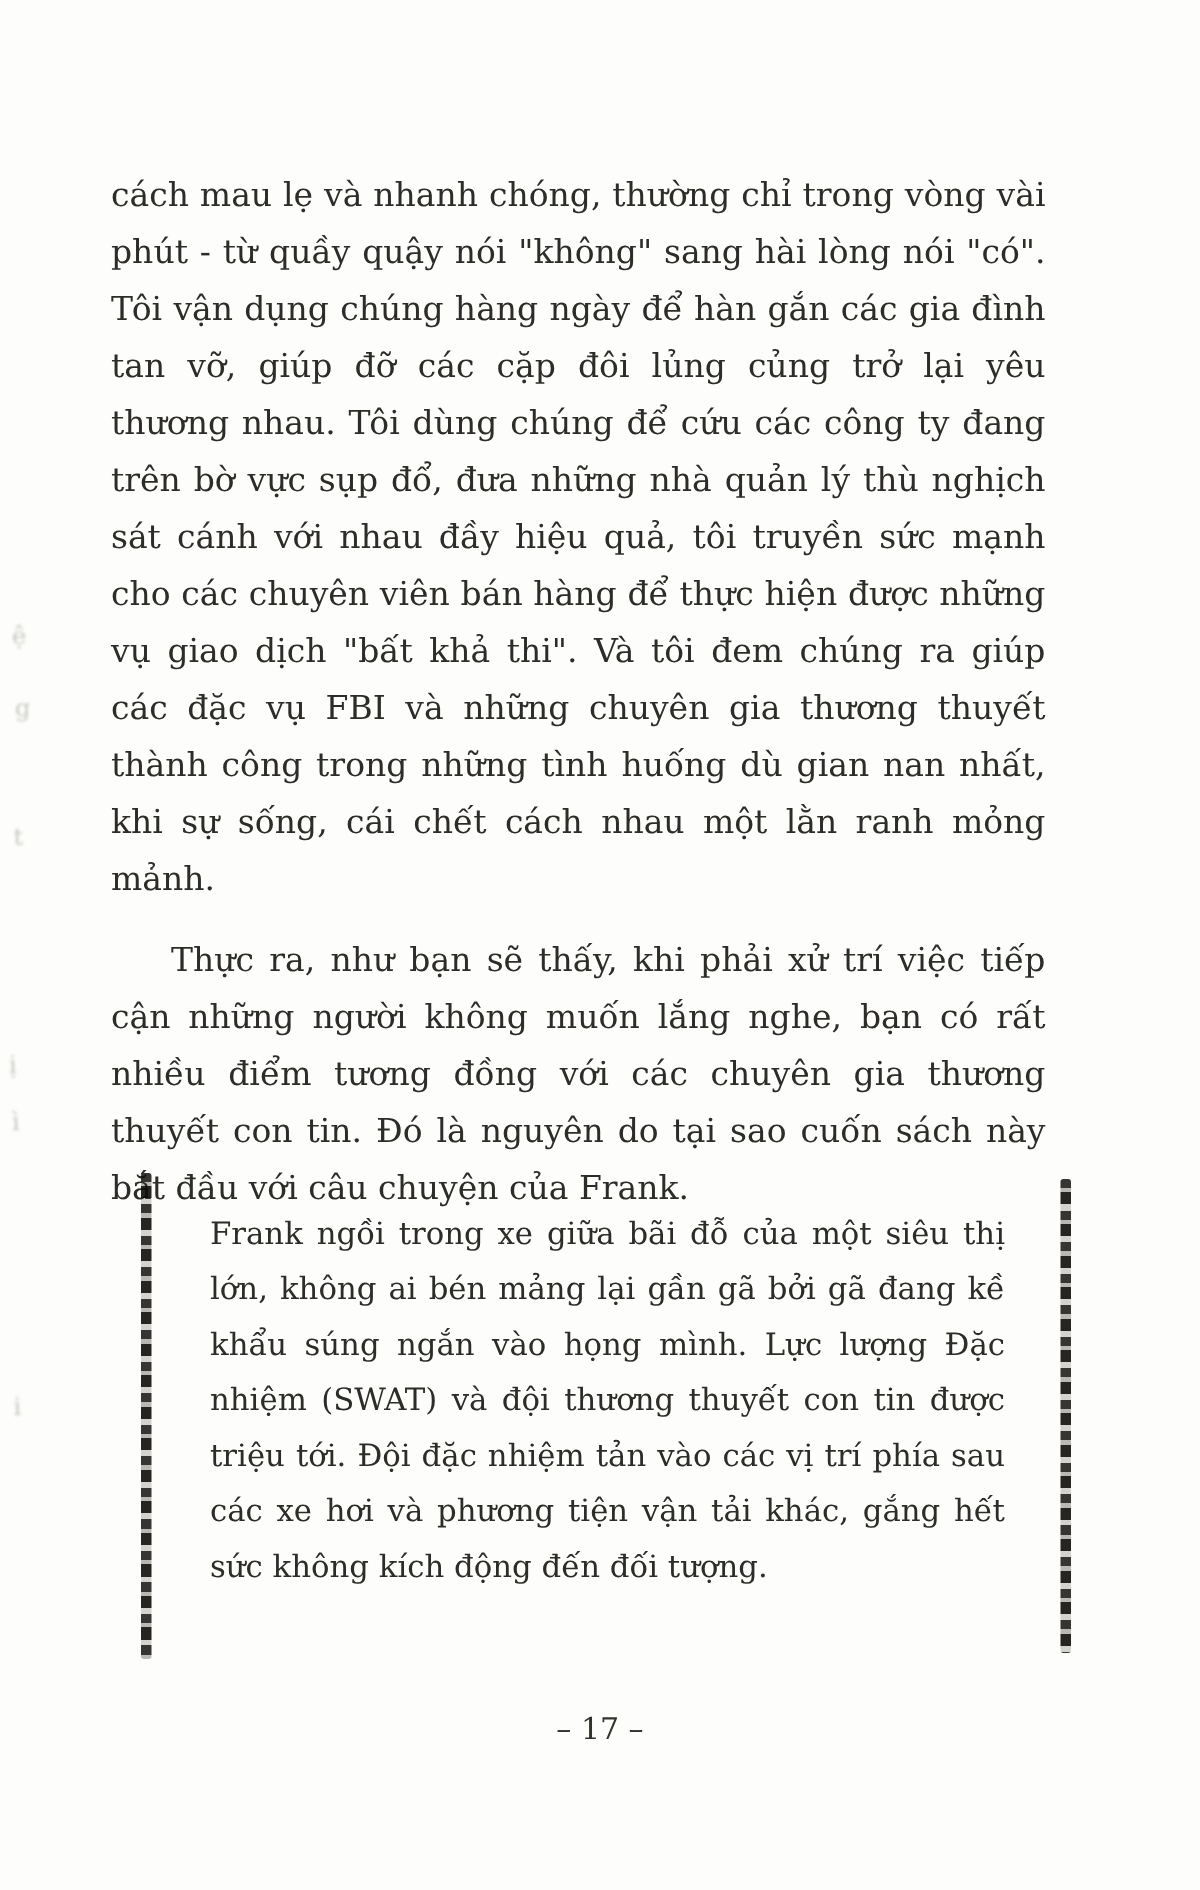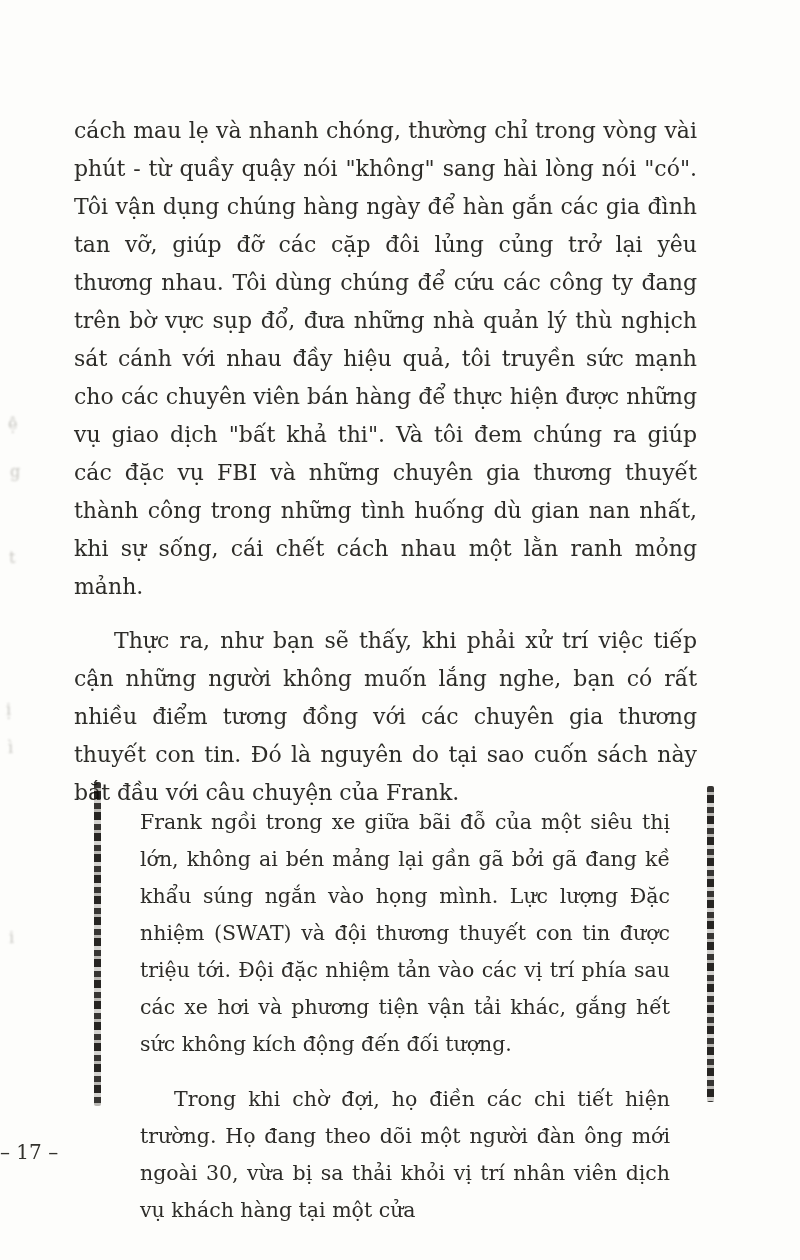--- a/index.html
+++ b/index.html
@@ -33,21 +33,21 @@
     left:122px;width:566px;top:786px;
     font-size:20.5px;
     line-height:37px;
     text-align:justify;
   }
   .quote-block p{margin:18px;}
   .quote-block p.indent{text-indent:34px;margin-top:13px;}
   .page-number{
     position:absolute;
     top:1140px;left:0;width:100%;
-    text-align:left;
+    text-align:center;
     font-size:20px;
     color:#33322d;
   }
   
   .scan-strip{
     position:absolute;
     width:7px;
     background:
       repeating-linear-gradient(
         to bottom,
@@ -83,21 +83,20 @@
 <div class="page">
 
 
   <div class="body-text">
     <p>cách mau lẹ và nhanh chóng, thường chỉ trong vòng vài phút - từ quầy quậy nói "không" sang hài lòng nói "có". Tôi vận dụng chúng hàng ngày để hàn gắn các gia đình tan vỡ, giúp đỡ các cặp đôi lủng củng trở lại yêu thương nhau. Tôi dùng chúng để cứu các công ty đang trên bờ vực sụp đổ, đưa những nhà quản lý thù nghịch sát cánh với nhau đầy hiệu quả, tôi truyền sức mạnh cho các chuyên viên bán hàng để thực hiện được những vụ giao dịch "bất khả thi". Và tôi đem chúng ra giúp các đặc vụ FBI và những chuyên gia thương thuyết thành công trong những tình huống dù gian nan nhất, khi sự sống, cái chết cách nhau một lằn ranh mỏng mảnh.</p>
     <p class="indent">Thực ra, như bạn sẽ thấy, khi phải xử trí việc tiếp cận những người không muốn lắng nghe, bạn có rất nhiều điểm tương đồng với các chuyên gia thương thuyết con tin. Đó là nguyên do tại sao cuốn sách này bắt đầu với câu chuyện của Frank.</p>
   </div>
 
   <div class="quote-block">
     <p>Frank ngồi trong xe giữa bãi đỗ của một siêu thị lớn, không ai bén mảng lại gần gã bởi gã đang kề khẩu súng ngắn vào họng mình. Lực lượng Đặc nhiệm (SWAT) và đội thương thuyết con tin được triệu tới. Đội đặc nhiệm tản vào các vị trí phía sau các xe hơi và phương tiện vận tải khác, gắng hết sức không kích động đến đối tượng.</p>
-    <p class="indent">Trong khi chờ đợi, họ điền các chi tiết hiện trường. Họ đang theo dõi một người đàn ông mới ngoài 30, vừa bị sa thải khỏi vị trí nhân viên dịch vụ khách hàng tại một cửa</p>
   </div>
 
   <div class="scan-strip strip-left"></div>
   <div class="scan-strip strip-right"></div>
 
   <div class="ghost g1">ệ</div>
   <div class="ghost g2">g</div>
   <div class="ghost g3">t</div>
   <div class="ghost g4">ị</div>
   <div class="ghost g5">ì</div>

